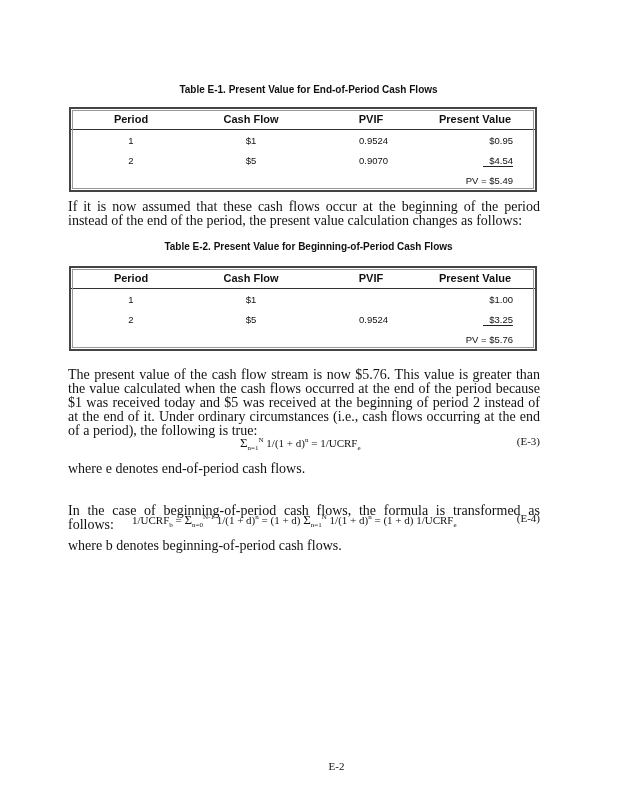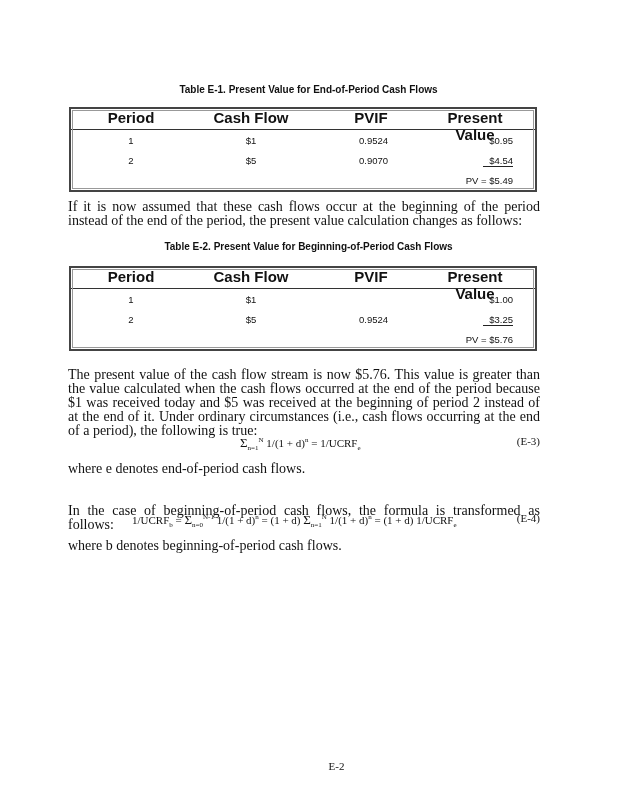--- a/index.html
+++ b/index.html
@@ -11,22 +11,22 @@
     font-family: "Liberation Sans", sans-serif; font-weight: bold; font-size: 10px;
   }
 
   .tbl {
     position: absolute; left: 69px; width: 468px;
     border: 2px solid #444; outline: 1px solid #999; outline-offset: -4px;
     box-sizing: border-box;
     font-family: "Liberation Sans", sans-serif; font-size: 9.5px;
   }
   .tbl-head {
-    display: flex; height: 20px; 
-    border-bottom: 1px solid #333; font-weight: bold; font-size: 15px;
+    display: flex; height: 20px; align-items: center;
+    border-bottom: 1px solid #333; font-weight: bold; font-size: 11px;
   }
   .tbl-row { display: flex; height: 20px; align-items: center; }
   .c1 { width: 120px; text-align: center; }
   .c2 { width: 120px; text-align: center; }
   .c3 { width: 120px; text-align: center; }
   .c4 { width: 104px; text-align: right; padding-right: 22px; box-sizing: border-box; }
   .tbl-head .c1 { width: 120px; }
   .tbl-head .c2 { width: 120px; }
   .tbl-head .c3 { width: 120px; }
   .tbl-head .c4 { text-align: center; padding-right: 16px; }

